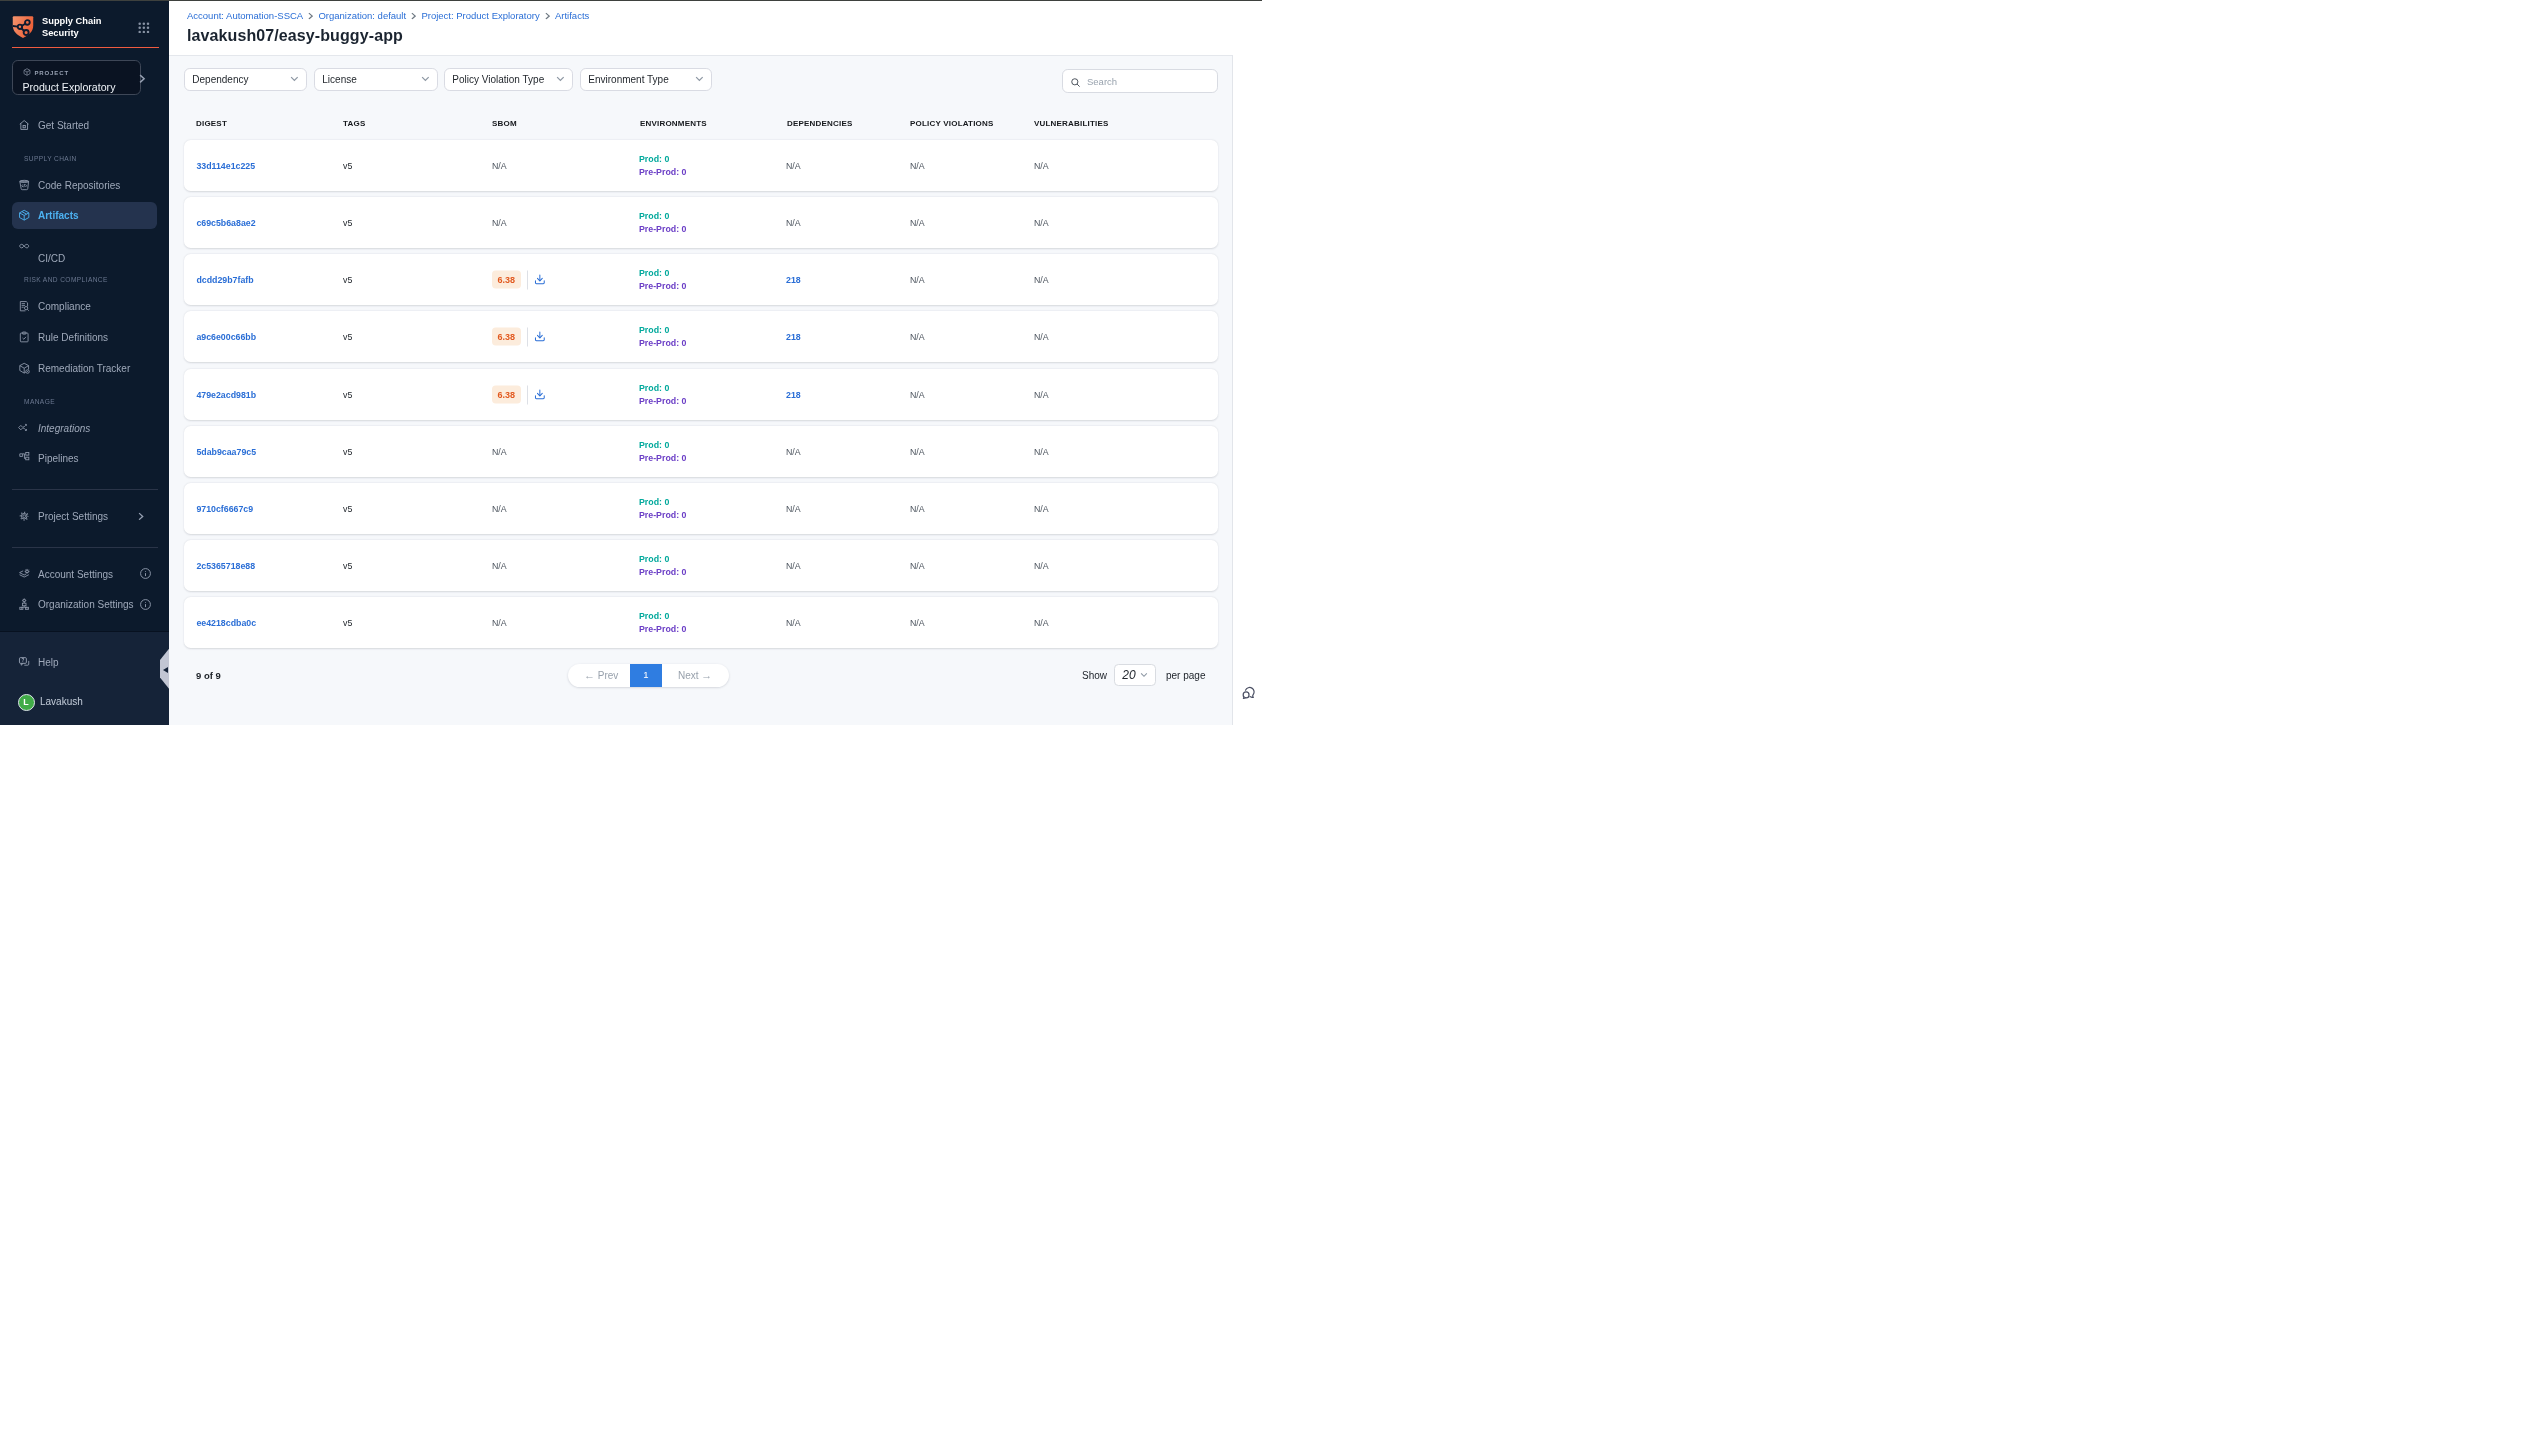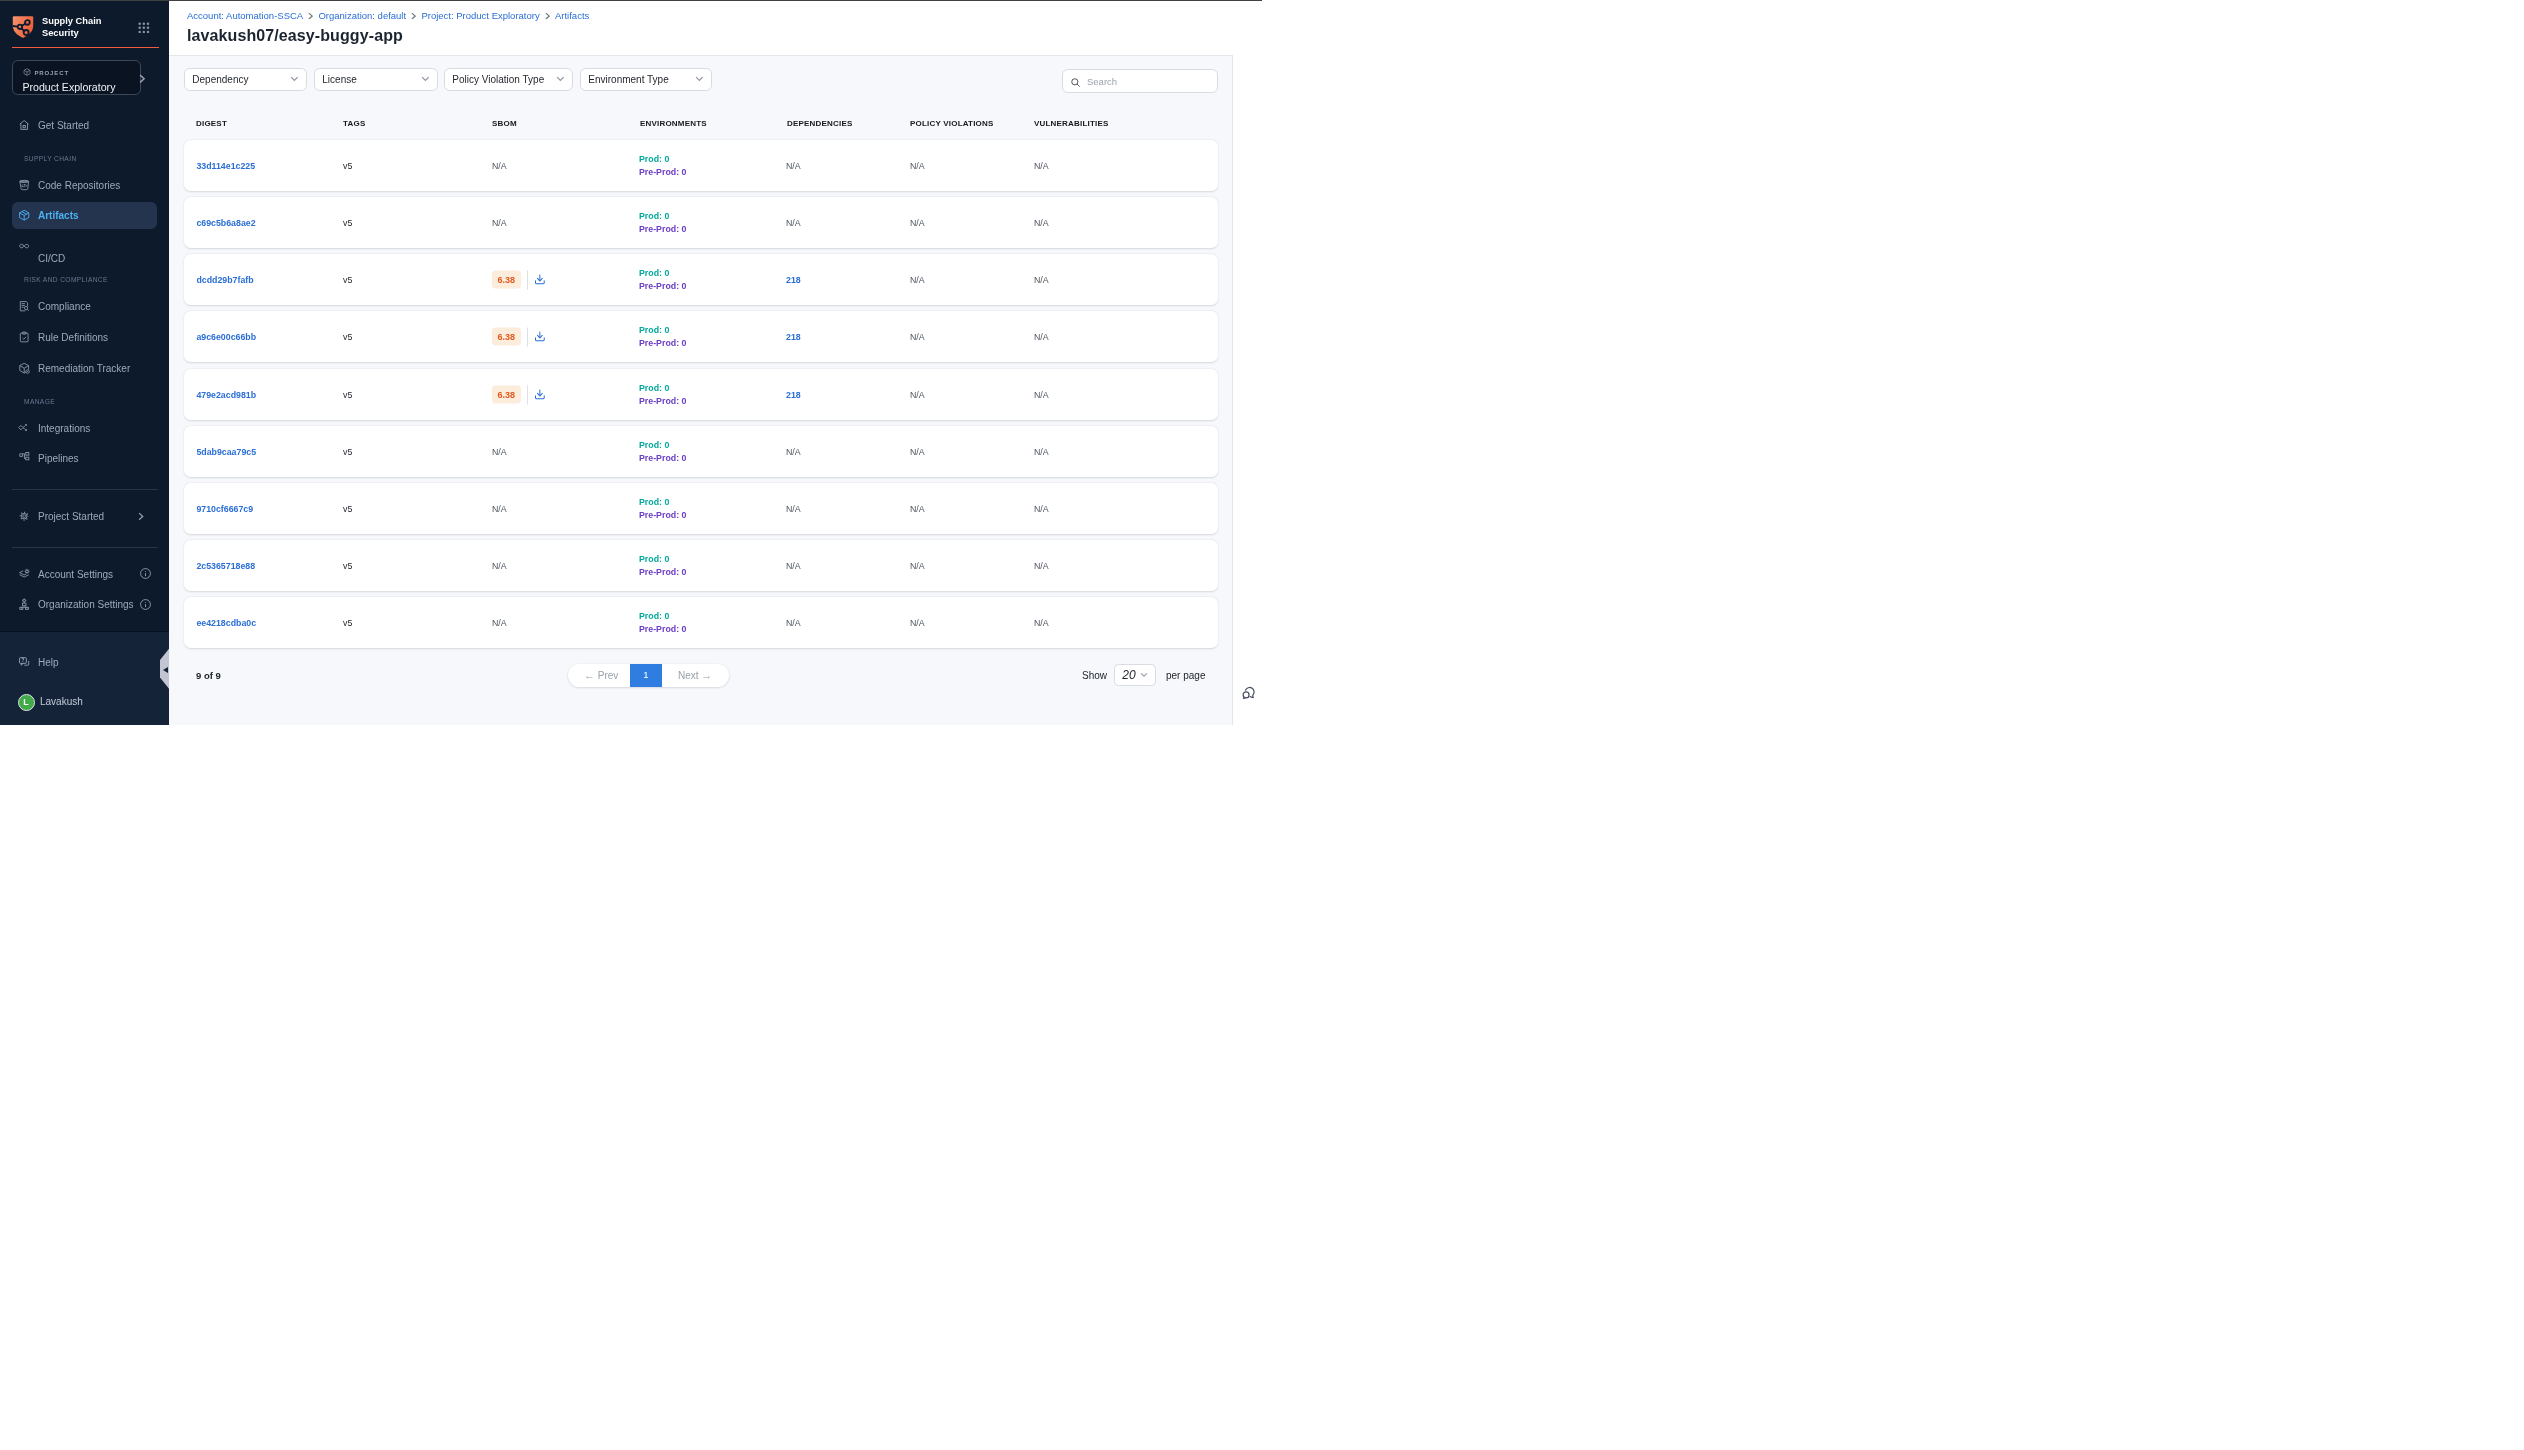--- a/index.html
+++ b/index.html
@@ -153,37 +153,37 @@
     </svg>
   <div class="abs sb-text navtext" style="top:367px;">Remediation Tracker</div>
 
   <div class="abs sb-label" style="left:24px; top:397px;">MANAGE</div>
 
   <svg class="abs navicon" style="top:420px;" viewBox="0 0 24 24" fill="none" stroke="#8f99ab" stroke-width="1.6">
       <rect x="2.5" y="9.8" width="6" height="6" transform="rotate(45 5.5 12.8)"></rect>
       <path d="M10 11.5c3-0.5 4.5-2 6-4.5M10 14c3 0.5 4.5 2 6 4.5"></path>
       <path d="M13.5 6.5 16.3 6.7 16 9.5M13.5 18.5l2.8-0.2 0.3-2.8"></path>
     </svg>
-  <div class="abs sb-text navtext" style="top:427px;">Integrations</div>
+  <div class="abs sb-text navtext" style="top:427px;font-style:italic;">Integrations</div>
 
   <svg class="abs navicon" style="top:450px;" viewBox="0 0 24 24" fill="none" stroke="#8f99ab" stroke-width="1.7">
       <path d="M9 5.5H3.5v5H9zM9 5.5h3.5v9h2.5"></path>
       <rect x="15" y="3" width="6" height="5"></rect>
       <rect x="15" y="12" width="6" height="5"></rect>
     </svg>
   <div class="abs sb-text navtext" style="top:457px;">Pipelines</div>
 
   <div class="abs" style="left:11.7px; top:488px; width:146px; height:0.7px; background:#2a3448;"></div>
 
   <svg class="abs navicon" style="top:509px;" viewBox="0 0 24 24" fill="none" stroke="#8f99ab">
       <circle cx="12" cy="12" r="2.7" stroke-width="1.6"></circle>
       <circle cx="12" cy="12" r="5.4" stroke-width="1.8"></circle>
       <circle cx="12" cy="12" r="7.5" stroke-width="2.4" stroke-dasharray="2.1 3.79" stroke-dashoffset="1"></circle>
     </svg>
-  <div class="abs sb-text navtext" style="top:515px;">Project Started</div>
+  <div class="abs sb-text navtext" style="top:515px;">Project Settings</div>
   <svg class="abs" style="left:138px; top:511px;" width="5.8" height="8.8" viewBox="0 0 8 12" fill="none" stroke="#97a1b3" stroke-width="1.8">
       <path d="M1.5 1.5 6.5 6 1.5 10.5"></path>
     </svg>
 
   <div class="abs" style="left:11.7px; top:546px; width:146px; height:0.7px; background:#2a3448;"></div>
 
   <svg class="abs navicon" style="top:567px;" viewBox="0 0 24 24" fill="none" stroke="#8f99ab" stroke-width="1.7">
       <path d="M10 5.5 3 9l9 4.5L16 11.5"></path>
       <path d="M3 13l9 4.5 9-4.5"></path>
       <circle cx="17.5" cy="6.5" r="2.6"></circle>

